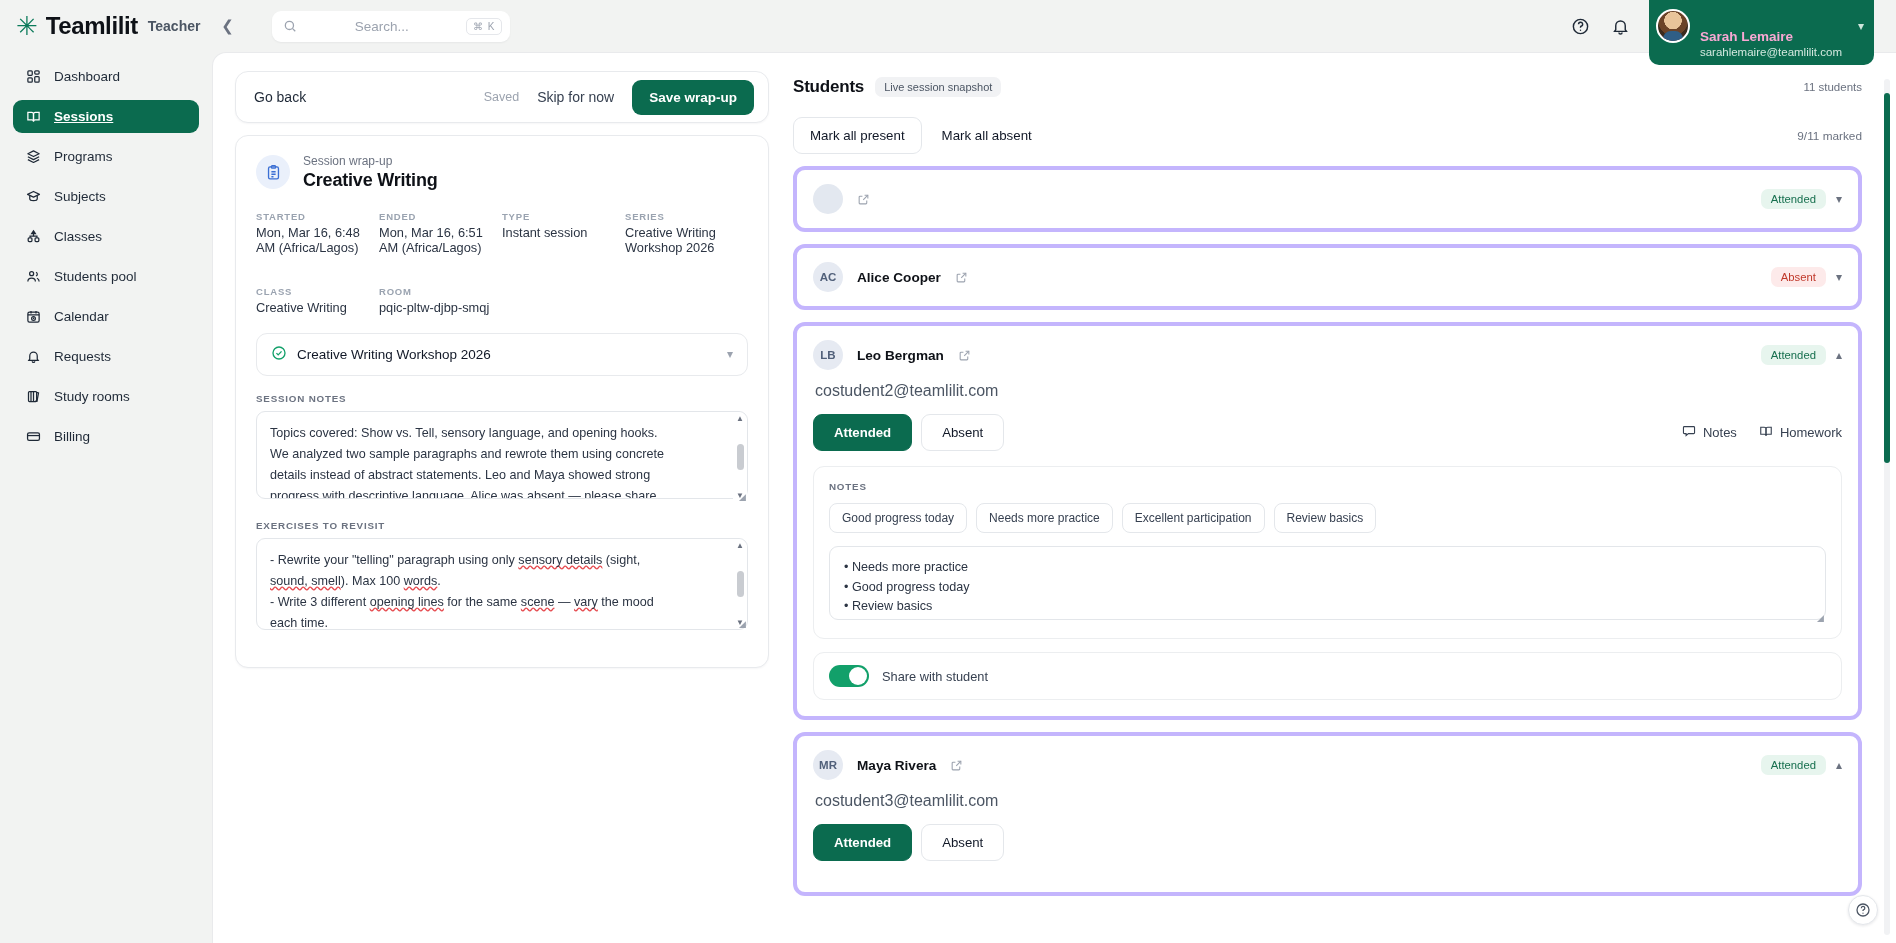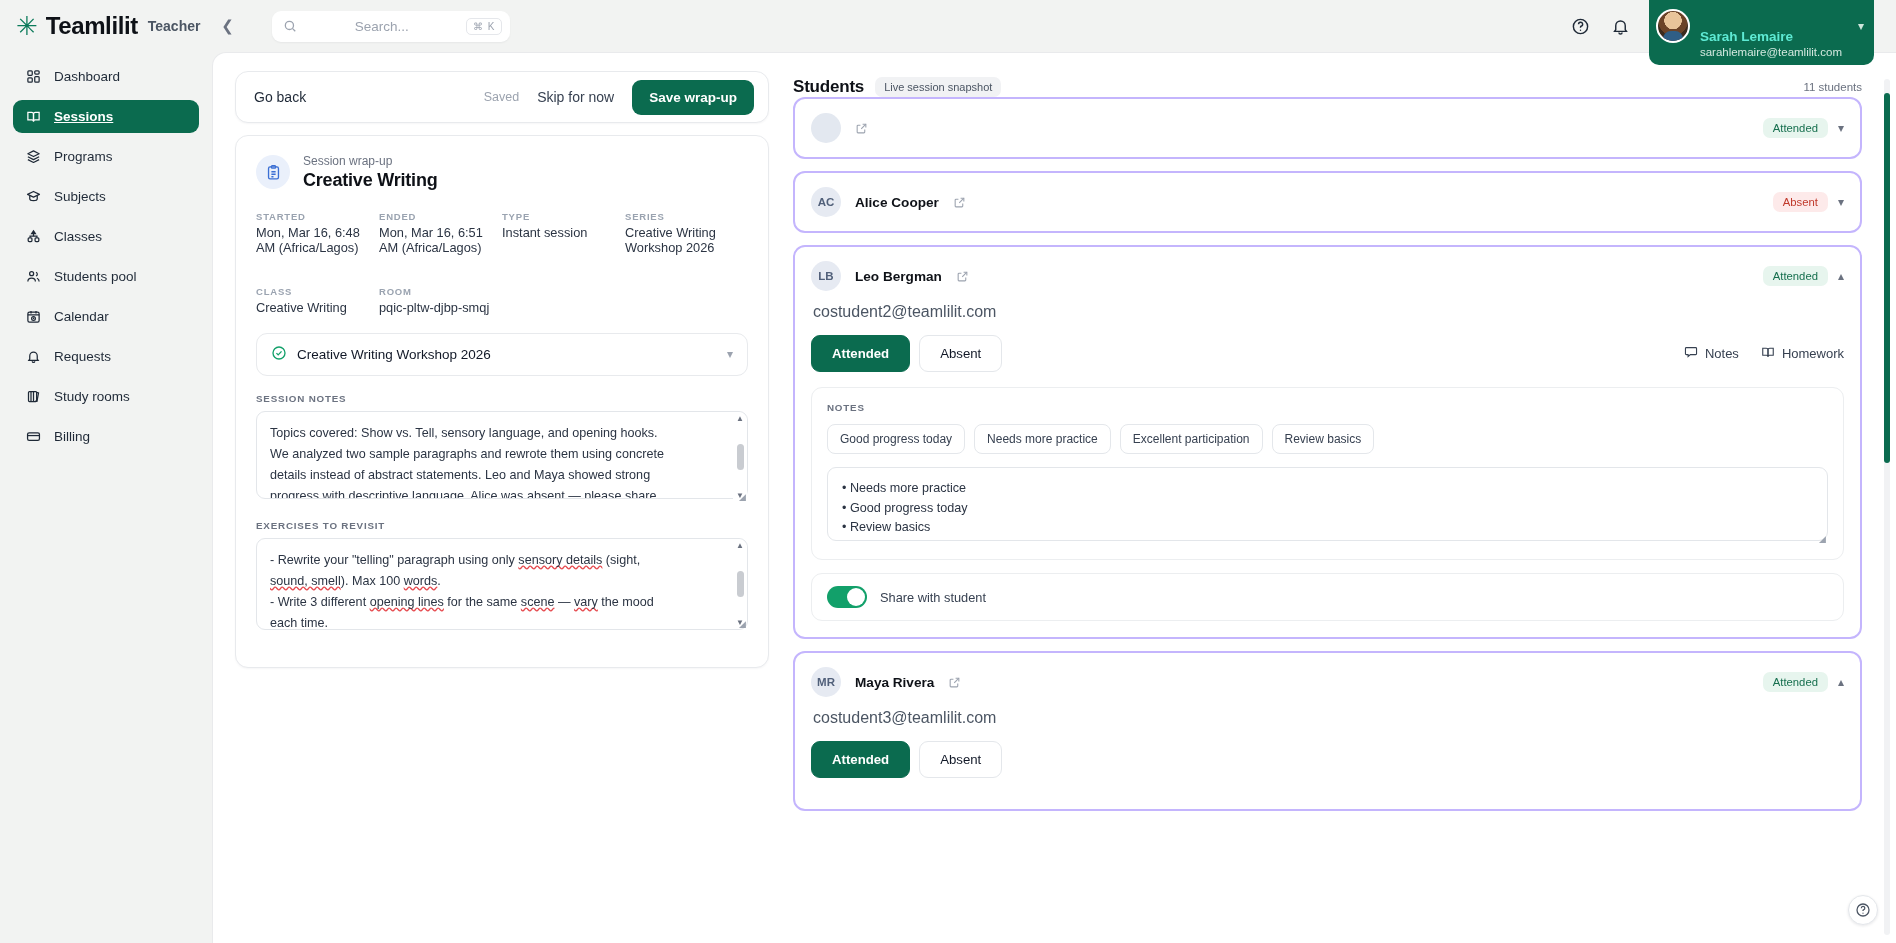--- a/index.html
+++ b/index.html
@@ -59,21 +59,21 @@
     width: 34px; height: 34px; border-radius: 50%;
     background: radial-gradient(circle at 50% 32%, #e8c49a 0 34%, #6b4328 35% 58%, #3c2a1d 59% 100%);
     border: 2px solid #ffffff; flex: none;
     overflow: hidden; position: relative;
   }
   .avatar-photo::after{
     content:""; position:absolute; left:18%; right:18%; bottom:0; height:34%;
     background:#2f5e86; border-radius:8px 8px 0 0;
   }
   .user-meta { line-height: 1.22; }
-  .user-name { font-size: 13.5px; font-weight: 700; color: #5eead4; margin-top: 36px; }
+  .user-name { font-size: 13.5px; font-weight: 700; color: #f9a8d4; margin-top: 36px; }
   .user-mail { font-size: 11.5px; color: #d4e9e0; }
   .chev-white { color: #cfe6dc; font-size: 12px; margin-left: 6px; }
 
   
   .shell { display: flex; height: calc(943px - 52px); }
   .sidebar { width: 212px; flex: none; padding: 8px 13px 0 13px; background: #f2f3f2; }
   .nav-item {
     display: flex; align-items: center; gap: 12px;
     height: 33px; border-radius: 9px;
     padding: 0 12px; margin-bottom: 7px;
@@ -179,21 +179,21 @@
     font-size: 13.3px; color: #111827; padding: 10px 16px; cursor: pointer;
   }
   .btn-plain {
     background: transparent; border: none; font-size: 13.3px;
     color: #111827; padding: 10px 14px; cursor: pointer;
   }
   .marked-text { margin-left: auto; font-size: 11.8px; color: #6b7280; }
 
   .student-list { padding-right: 26px; }
   .student-card {
-    border: 2px solid #c4b5fd; border-radius: 12px;
+    border: 4px solid #c4b5fd; border-radius: 12px;
     margin-bottom: 12px; background: #fff;
   }
   .student-row { display: flex; align-items: center; gap: 14px; padding: 14px 16px; }
   .avatar-init {
     width: 30px; height: 30px; border-radius: 50%;
     background: #e6eaf2; color: #51607a;
     font-size: 11.5px; font-weight: 600;
     display: flex; align-items: center; justify-content: center; flex: none;
   }
   .avatar-blank { background: #e3e8f0; }
@@ -530,20 +530,25 @@
     </section>
 
     <section class="right-col">
 
       <div class="students-head">
         <span class="students-title">Students</span>
         <span class="snapshot-badge">Live session snapshot</span>
         <span class="count-text">11 students</span>
       </div>
 
+      <div class="mark-row">
+        <button class="btn-ghost">Mark all present</button>
+        <button class="btn-plain">Mark all absent</button>
+        <span class="marked-text">9/11 marked</span>
+      </div>
 
       <div class="student-list">
 
         <div class="student-card">
           <div class="student-row">
             <span class="avatar-init avatar-blank"></span>
             <span class="ext-link">
               <svg width="13" height="13" viewBox="0 0 24 24" fill="none" stroke="currentColor" stroke-width="2">
                 <path d="M14 4h6v6"></path>
                   <path d="M20 4l-8.5 8.5"></path>

